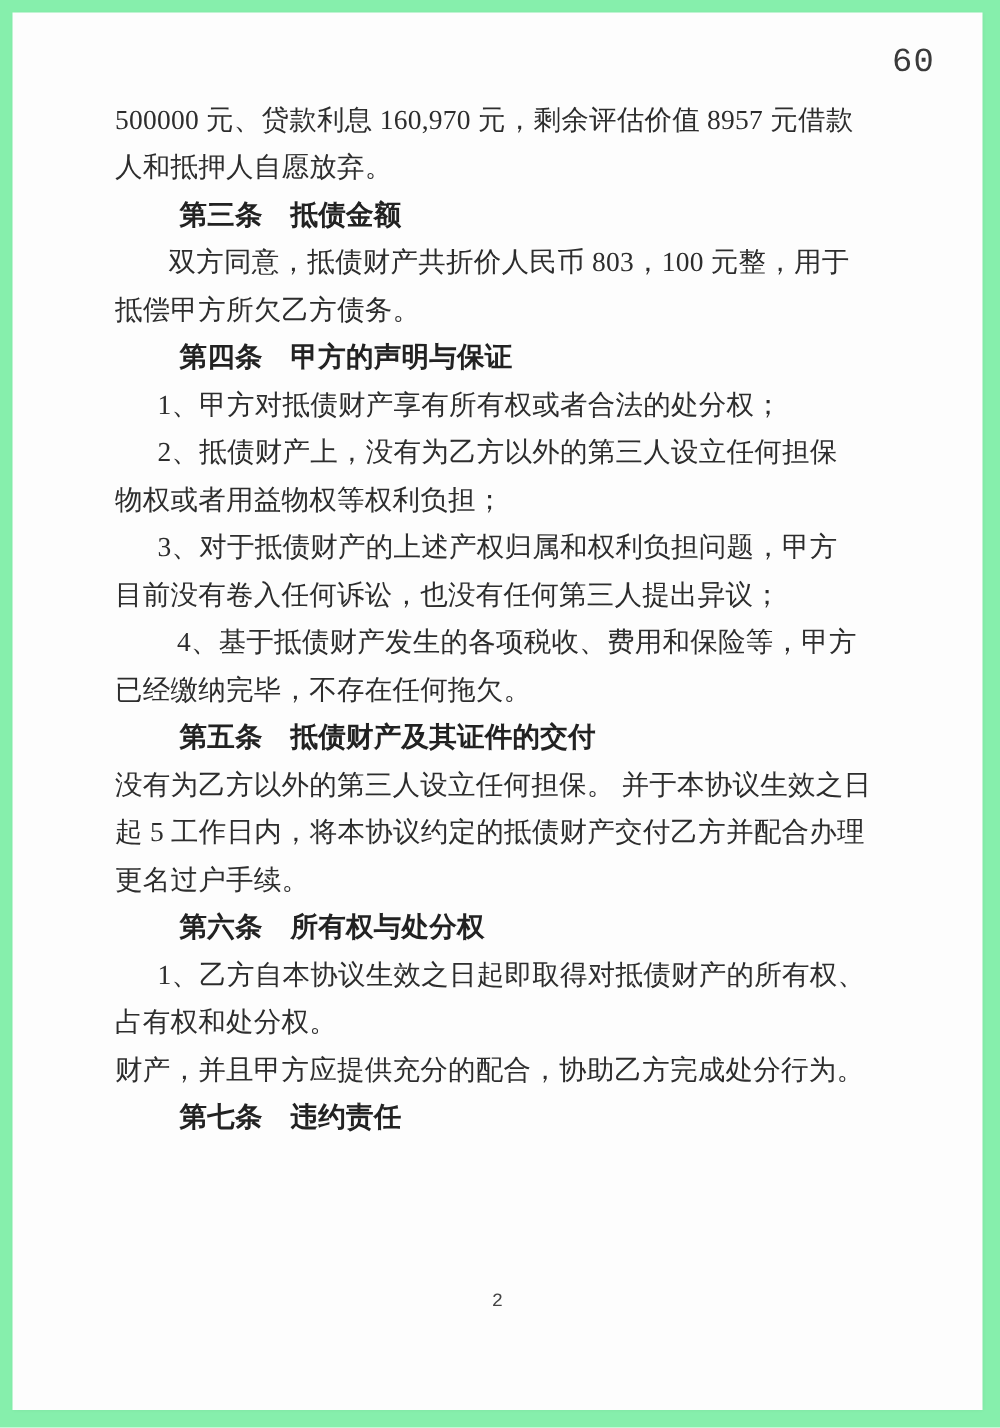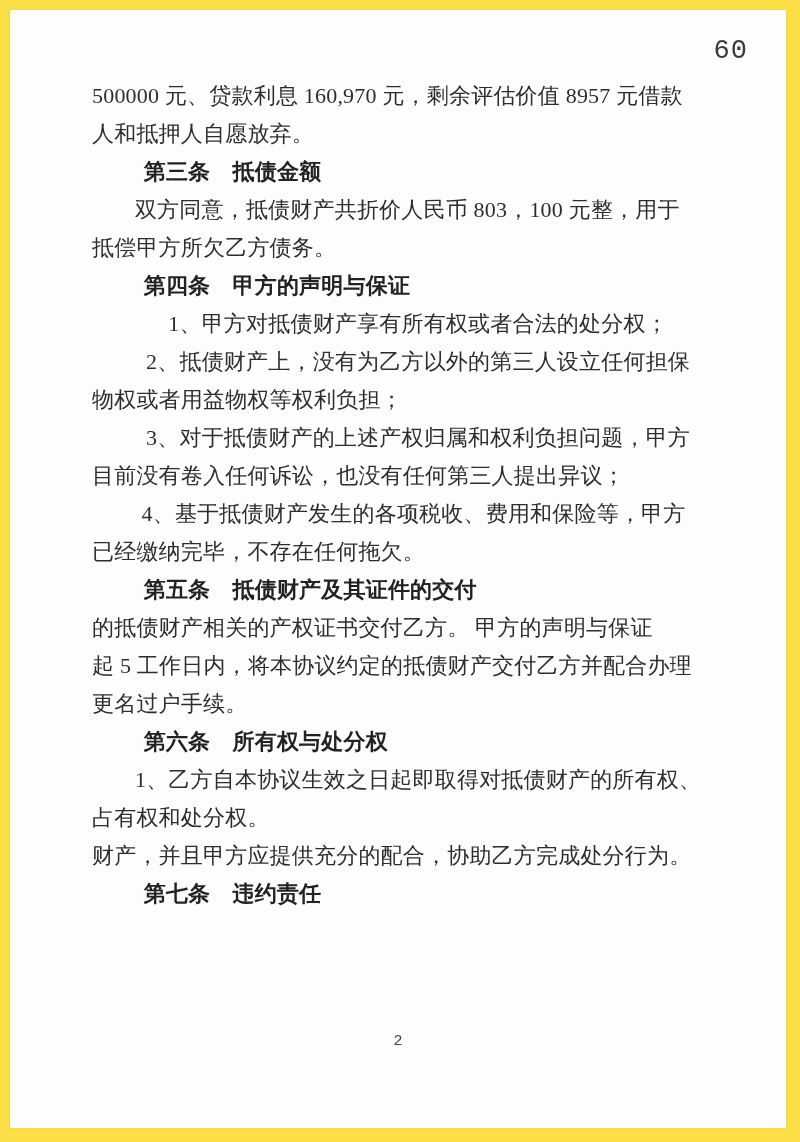--- a/index.html
+++ b/index.html
@@ -3,21 +3,21 @@
 <meta charset="utf-8">
 <style>
   * { margin: 0; padding: 0; box-sizing: border-box; }
   html, body {
     width: 800px; height: 1142px;
     font-family: "Liberation Serif", "DejaVu Serif", serif;
   }
   .scan-bg {
     position: relative;
     width: 800px; height: 1142px;
-    background: #fde047;
+    background: #86efac;
     overflow: hidden;
   }
   .page {
     position: absolute;
     left: 10px; top: 10px;
     width: 776px; height: 1118px;
     background: #fdfdfd;
     box-shadow: 0 0 4px rgba(0,0,0,0.06);
   }
   .corner-num {
@@ -40,21 +40,21 @@
     color: #2d2d2d;
     white-space: nowrap;
     letter-spacing: 0.2px;
   }
   .tline.heading {
     font-weight: bold;
     padding-left: 2.35em;
     color: #222;
   }
   .tline.para { padding-left: 1.95em; }
-  .tline.num  { padding-left: 1.55em; text-align: center; }
+  .tline.num  { padding-left: 1.55em; }
   .tline.num-lg { padding-left: 2.25em; }
   .footer-num {
     position: absolute;
     left: 0; right: 0;
     top: 1023px;
     text-align: center;
     font-family: "Liberation Mono", "DejaVu Sans Mono", monospace;
     font-size: 15px;
     color: #444;
   }
@@ -74,21 +74,21 @@
         <div class="tline plain">抵偿甲方所欠乙方债务。</div>
         <div class="tline heading">第四条　甲方的声明与保证</div>
         <div class="tline num">1、甲方对抵债财产享有所有权或者合法的处分权；</div>
         <div class="tline num">2、抵债财产上，没有为乙方以外的第三人设立任何担保</div>
         <div class="tline plain">物权或者用益物权等权利负担；</div>
         <div class="tline num">3、对于抵债财产的上述产权归属和权利负担问题，甲方</div>
         <div class="tline plain">目前没有卷入任何诉讼，也没有任何第三人提出异议；</div>
         <div class="tline num-lg">4、基于抵债财产发生的各项税收、费用和保险等，甲方</div>
         <div class="tline plain">已经缴纳完毕，不存在任何拖欠。</div>
         <div class="tline heading">第五条　抵债财产及其证件的交付</div>
-        <div class="tline plain">的抵债财产相关的产权证书交付乙方。 甲方的声明与保证</div>
+        <div class="tline plain">没有为乙方以外的第三人设立任何担保。 并于本协议生效之日</div>
         <div class="tline plain">起 5 工作日内，将本协议约定的抵债财产交付乙方并配合办理</div>
         <div class="tline plain">更名过户手续。</div>
         <div class="tline heading">第六条　所有权与处分权</div>
         <div class="tline num">1、乙方自本协议生效之日起即取得对抵债财产的所有权、</div>
         <div class="tline plain">占有权和处分权。</div>
         <div class="tline plain">财产，并且甲方应提供充分的配合，协助乙方完成处分行为。</div>
         <div class="tline heading">第七条　违约责任</div>
       </div>
 
     <div class="footer-num">2</div>

